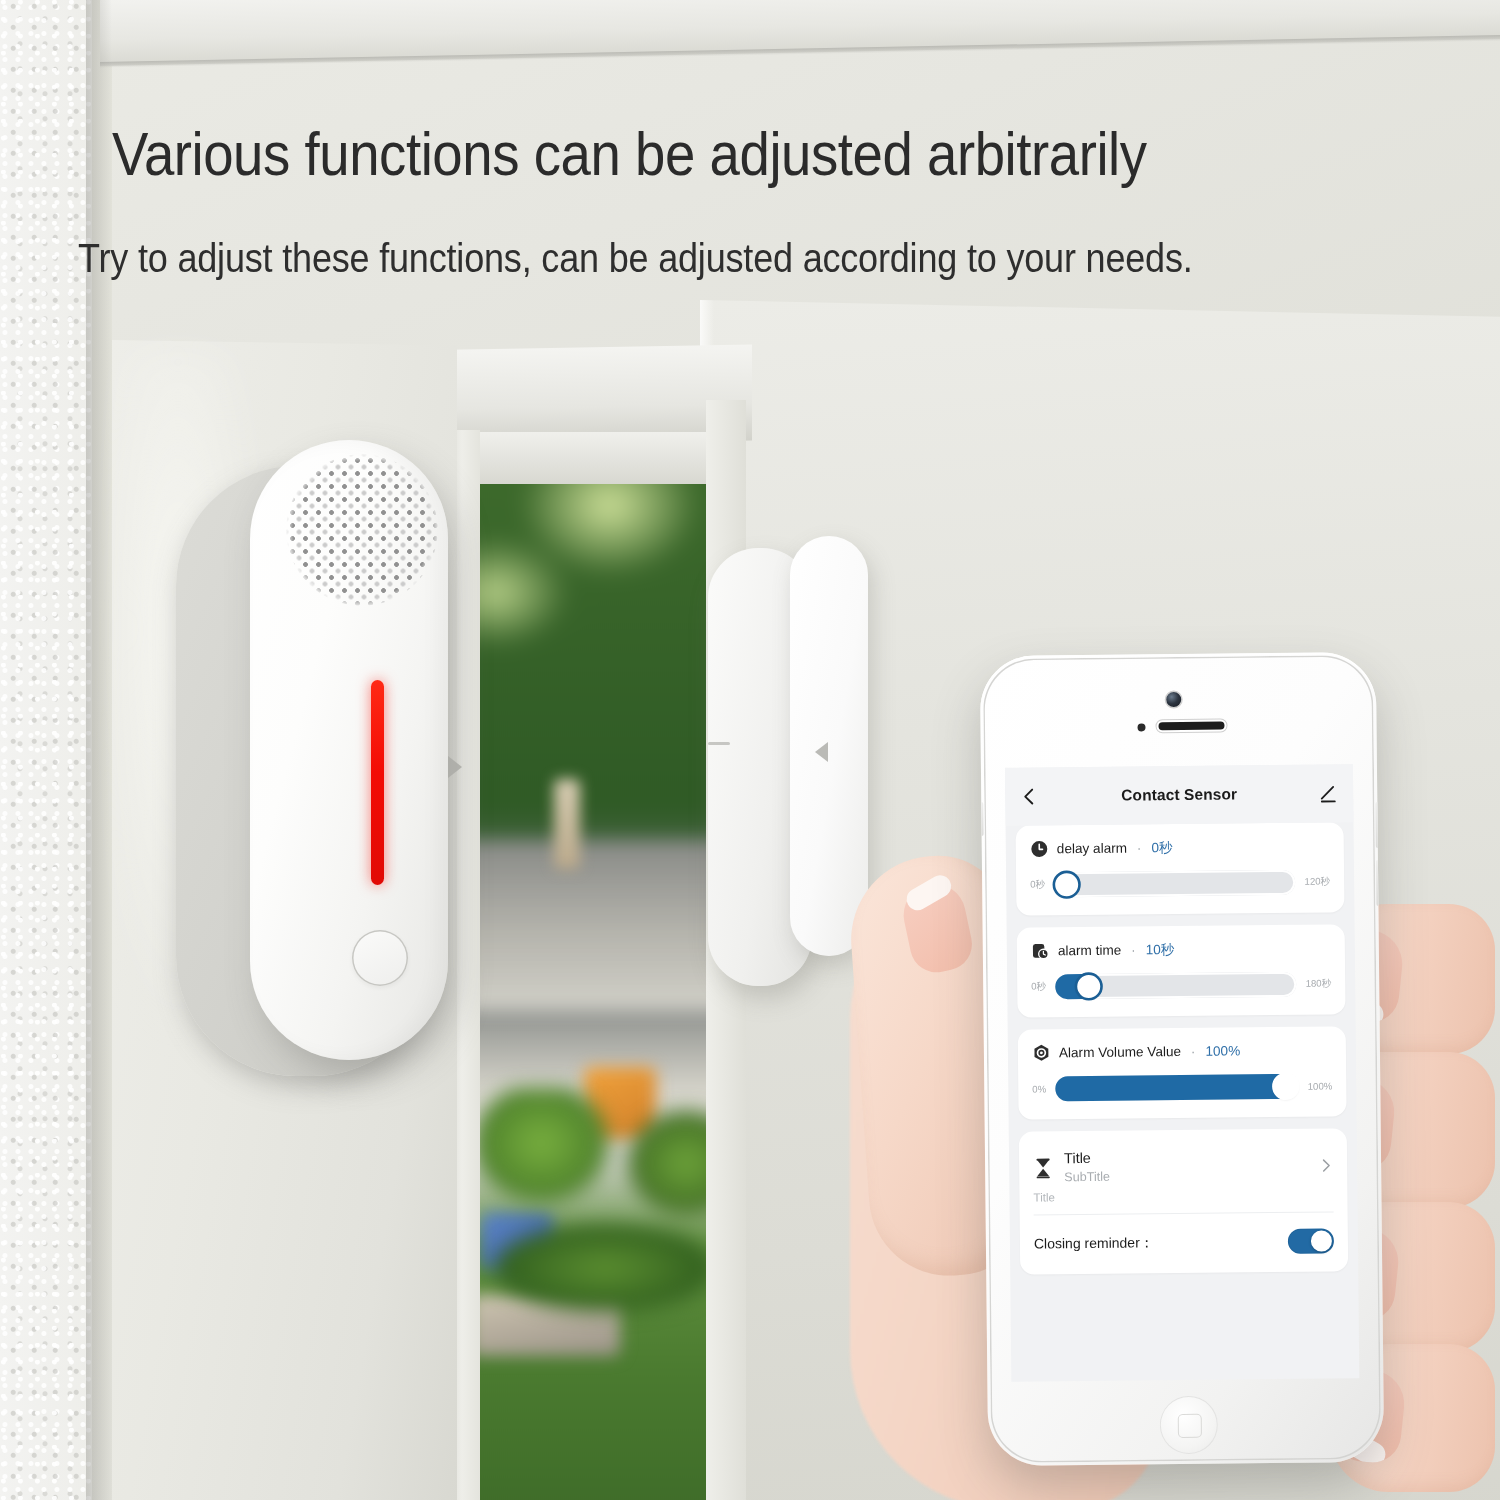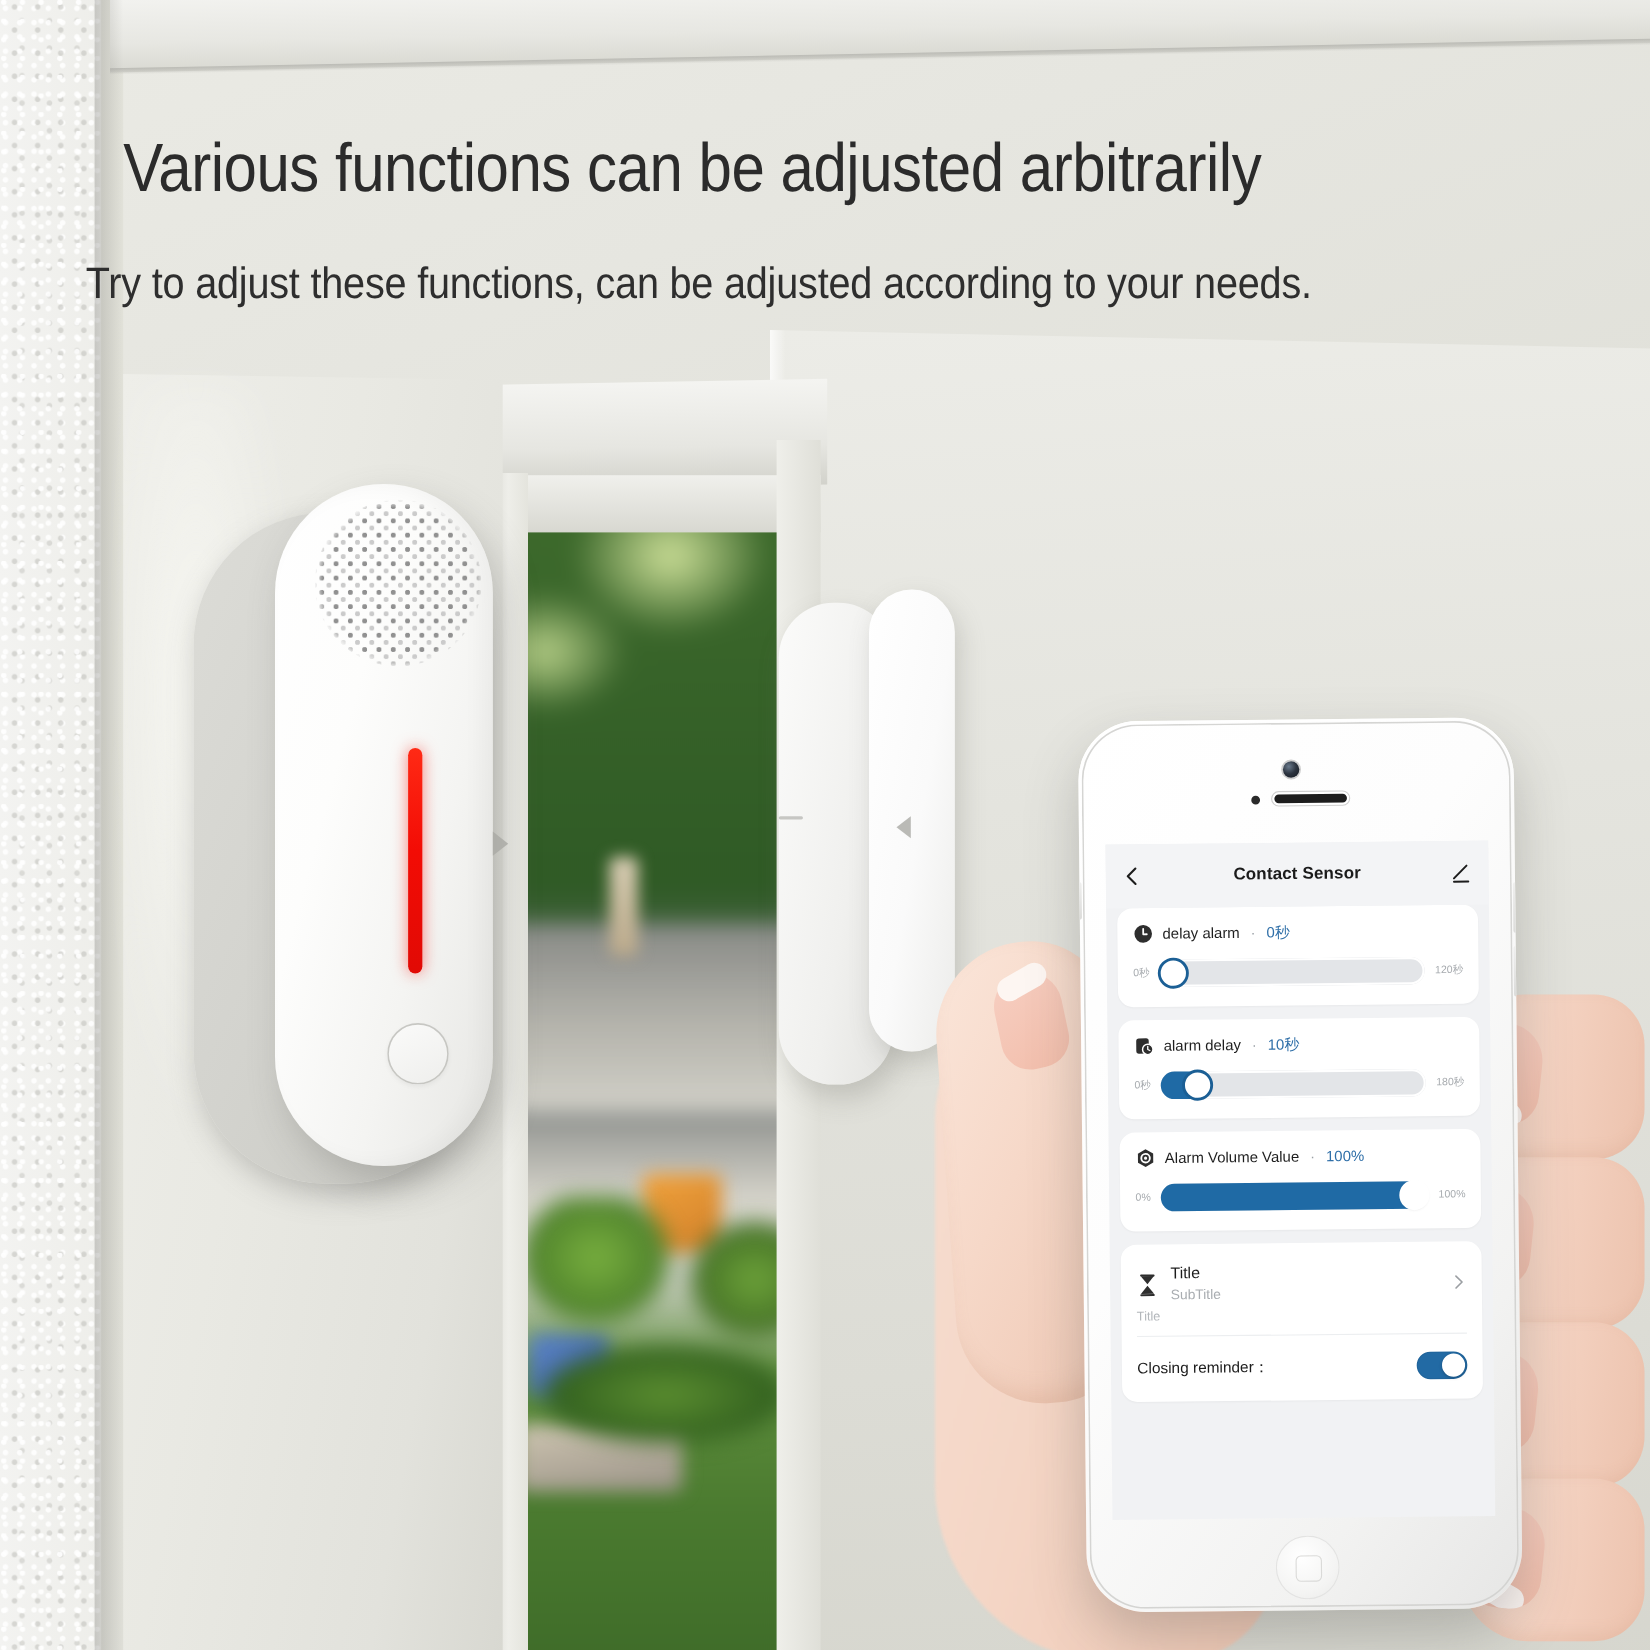--- a/index.html
+++ b/index.html
@@ -494,21 +494,21 @@
           </div>
         </div>
 
         <div class="card">
           <div class="row-head">
             <svg class="row-icon" viewBox="0 0 20 20">
               <rect x="2.2" y="2.6" width="12" height="14.6" rx="2.6" fill="#2e2e2e"></rect>
               <circle cx="13.2" cy="13.2" r="5" fill="#2e2e2e" stroke="#ffffff" stroke-width="1.4"></circle>
               <path d="M13.2 10.4 L13.2 13.3 L15.2 14.3" fill="none" stroke="#ffffff" stroke-width="1.3" stroke-linecap="round" stroke-linejoin="round"></path>
             </svg>
-            <span class="row-label">alarm delay</span>
+            <span class="row-label">alarm time</span>
             <span class="row-dot">·</span>
             <span class="row-value">10秒</span>
           </div>
           <div class="slider-row">
             <span class="slider-min">0秒</span>
             <div class="track">
               <div class="fill" style="width:16%"></div>
               <div class="knob" style="left:9%"></div>
             </div>
             <span class="slider-max">180秒</span>

